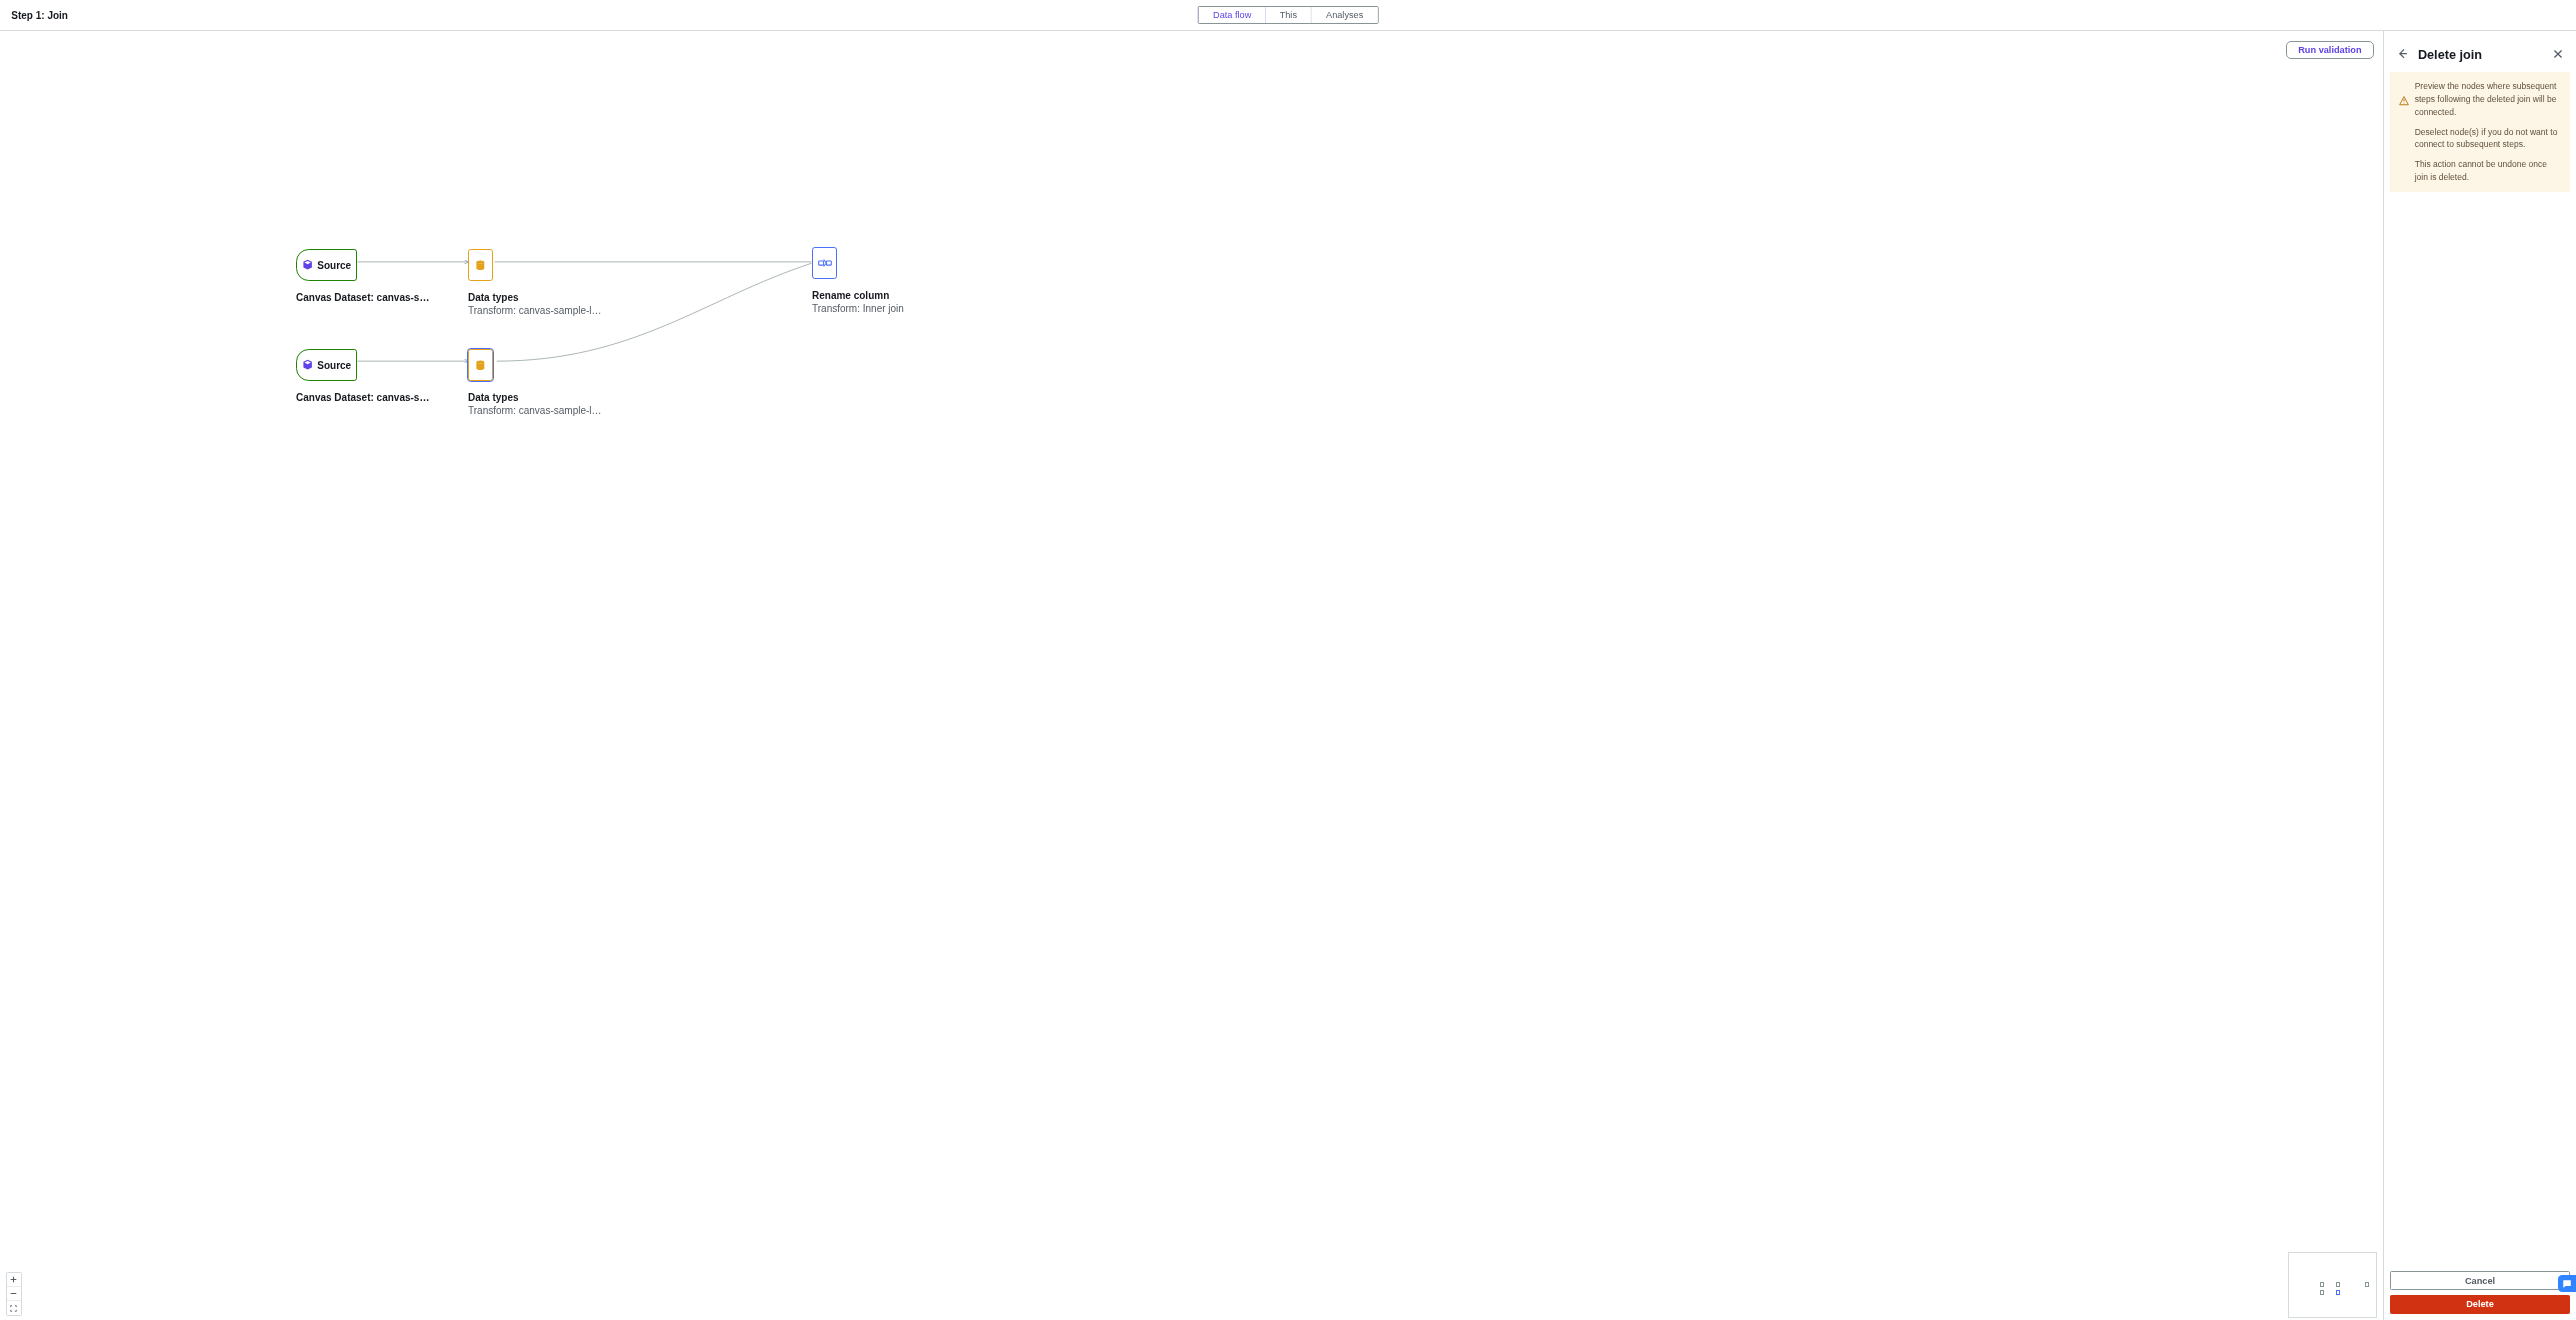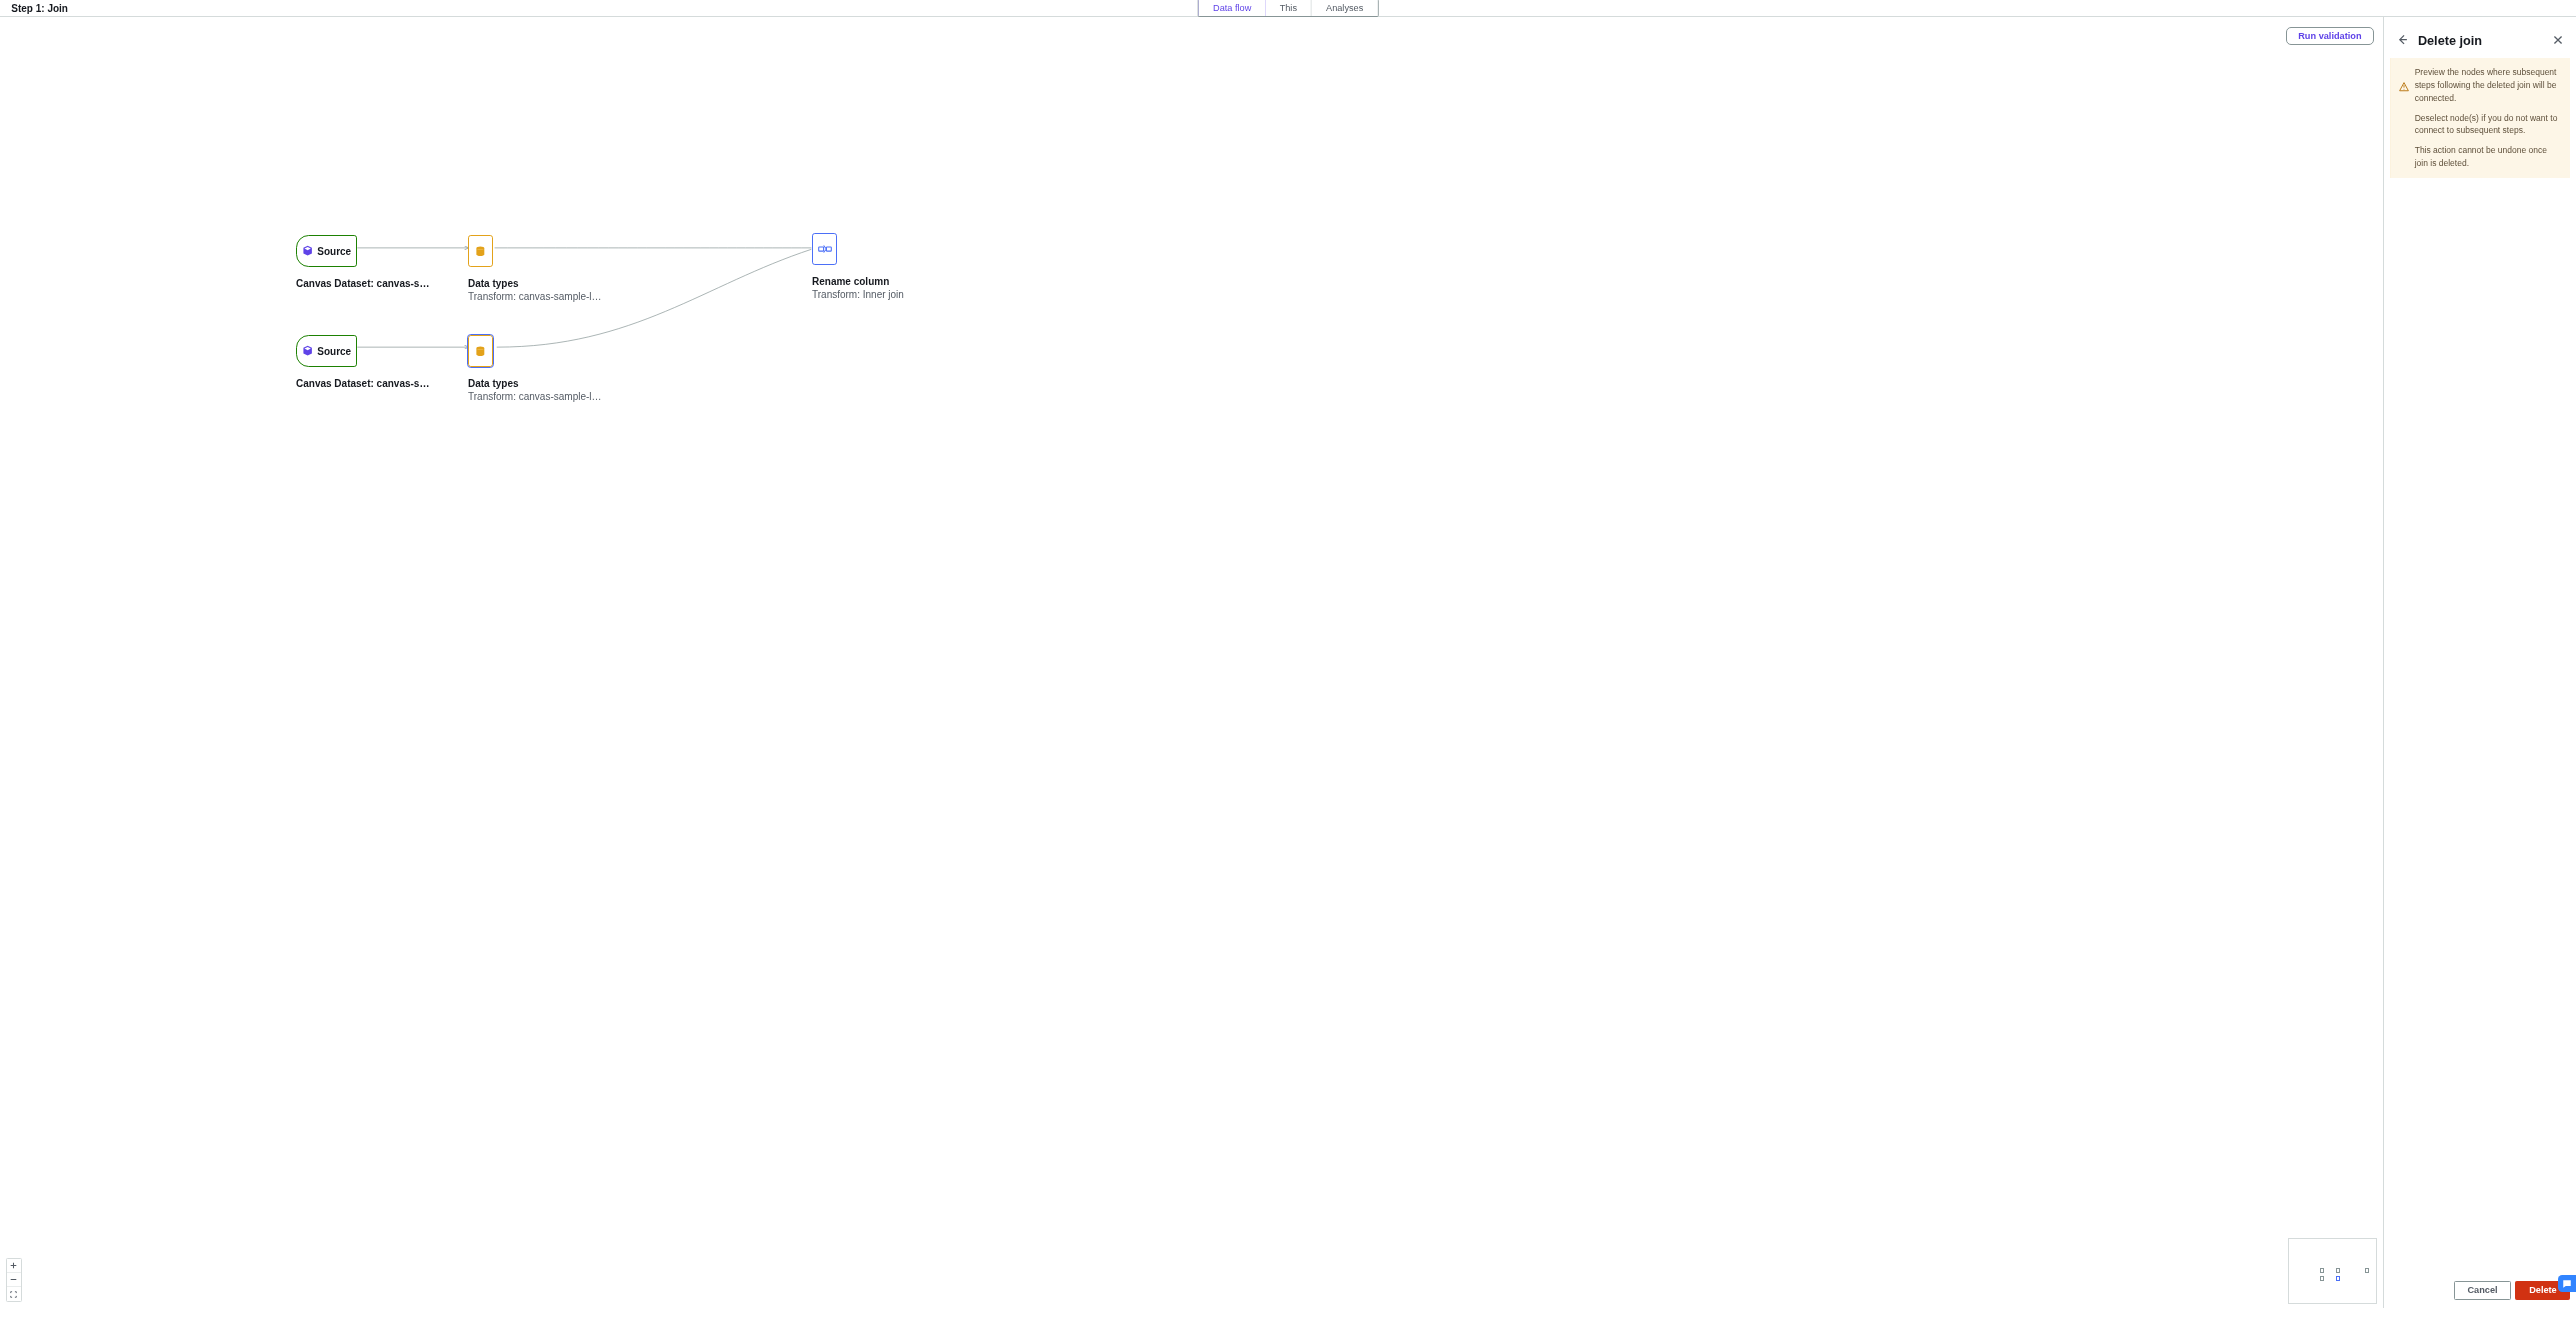--- a/index.html
+++ b/index.html
@@ -1,21 +1,21 @@
 <!DOCTYPE html>
 <html style="font-size:11.3px"><head>
   <meta charset="utf-8">
   <style>
     * { box-sizing: border-box; margin: 0; padding: 0; }
     body { font-family: "Amazon Ember", "Helvetica Neue", Arial, sans-serif; font-size: 10px; color: #16191f; background: #fff; overflow: hidden; }
 
     .header {
       display: flex;
       align-items: center;
-      height: 17px;
+      height: 31px;
       border-bottom: 0.7px solid #d5dbdb;
       padding: 0 11.3px;
       position: relative;
     }
     .header-title { font-size: 10px; font-weight: 700; }
     .tab-group {
       position: absolute;
       left: 50%;
       transform: translateX(-50%);
       display: flex;
@@ -215,20 +215,21 @@
     }
     .warning-box p { margin-bottom: 7px; }
     .warning-box p:last-child { margin-bottom: 0; }
 
     .panel-footer {
       margin-top: auto;
       display: flex;
       justify-content: flex-end;
       gap: 4.2px;
       padding: 0 5.6px;
+      flex-direction: column;
     }
     .btn {
       padding: 3.5px 12.7px;
       font-size: 9.2px;
       font-weight: 700;
       border-radius: 1.4px;
       cursor: pointer;
     }
     .btn-secondary {
       background: #fff;

